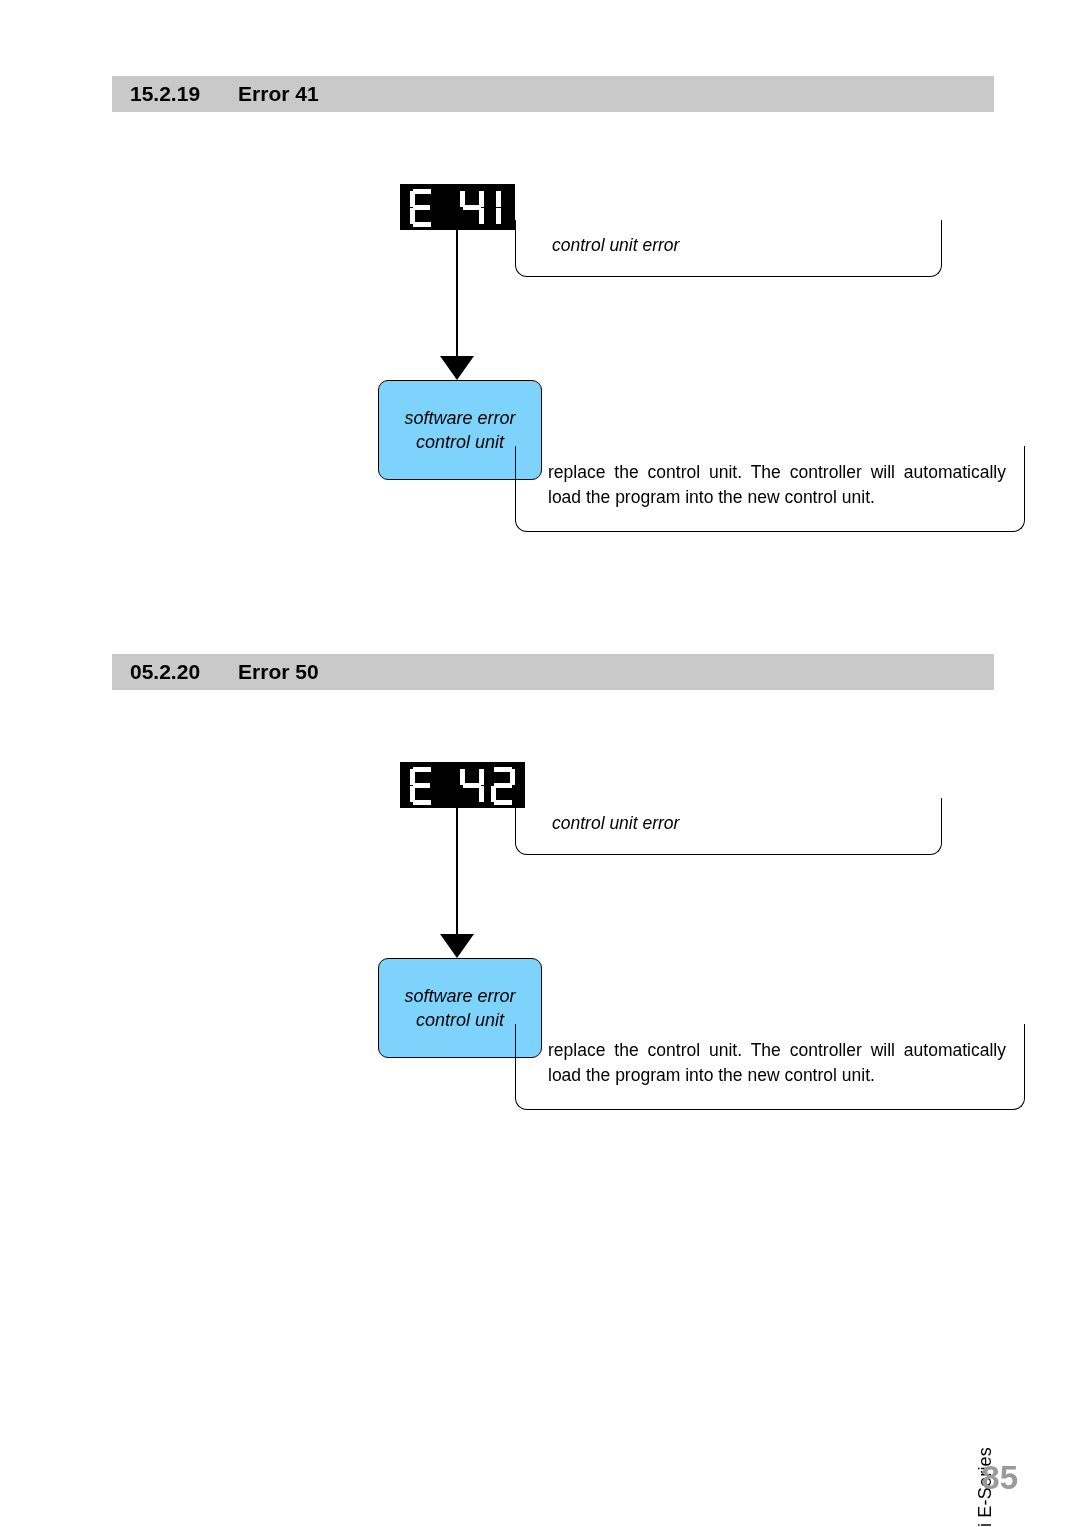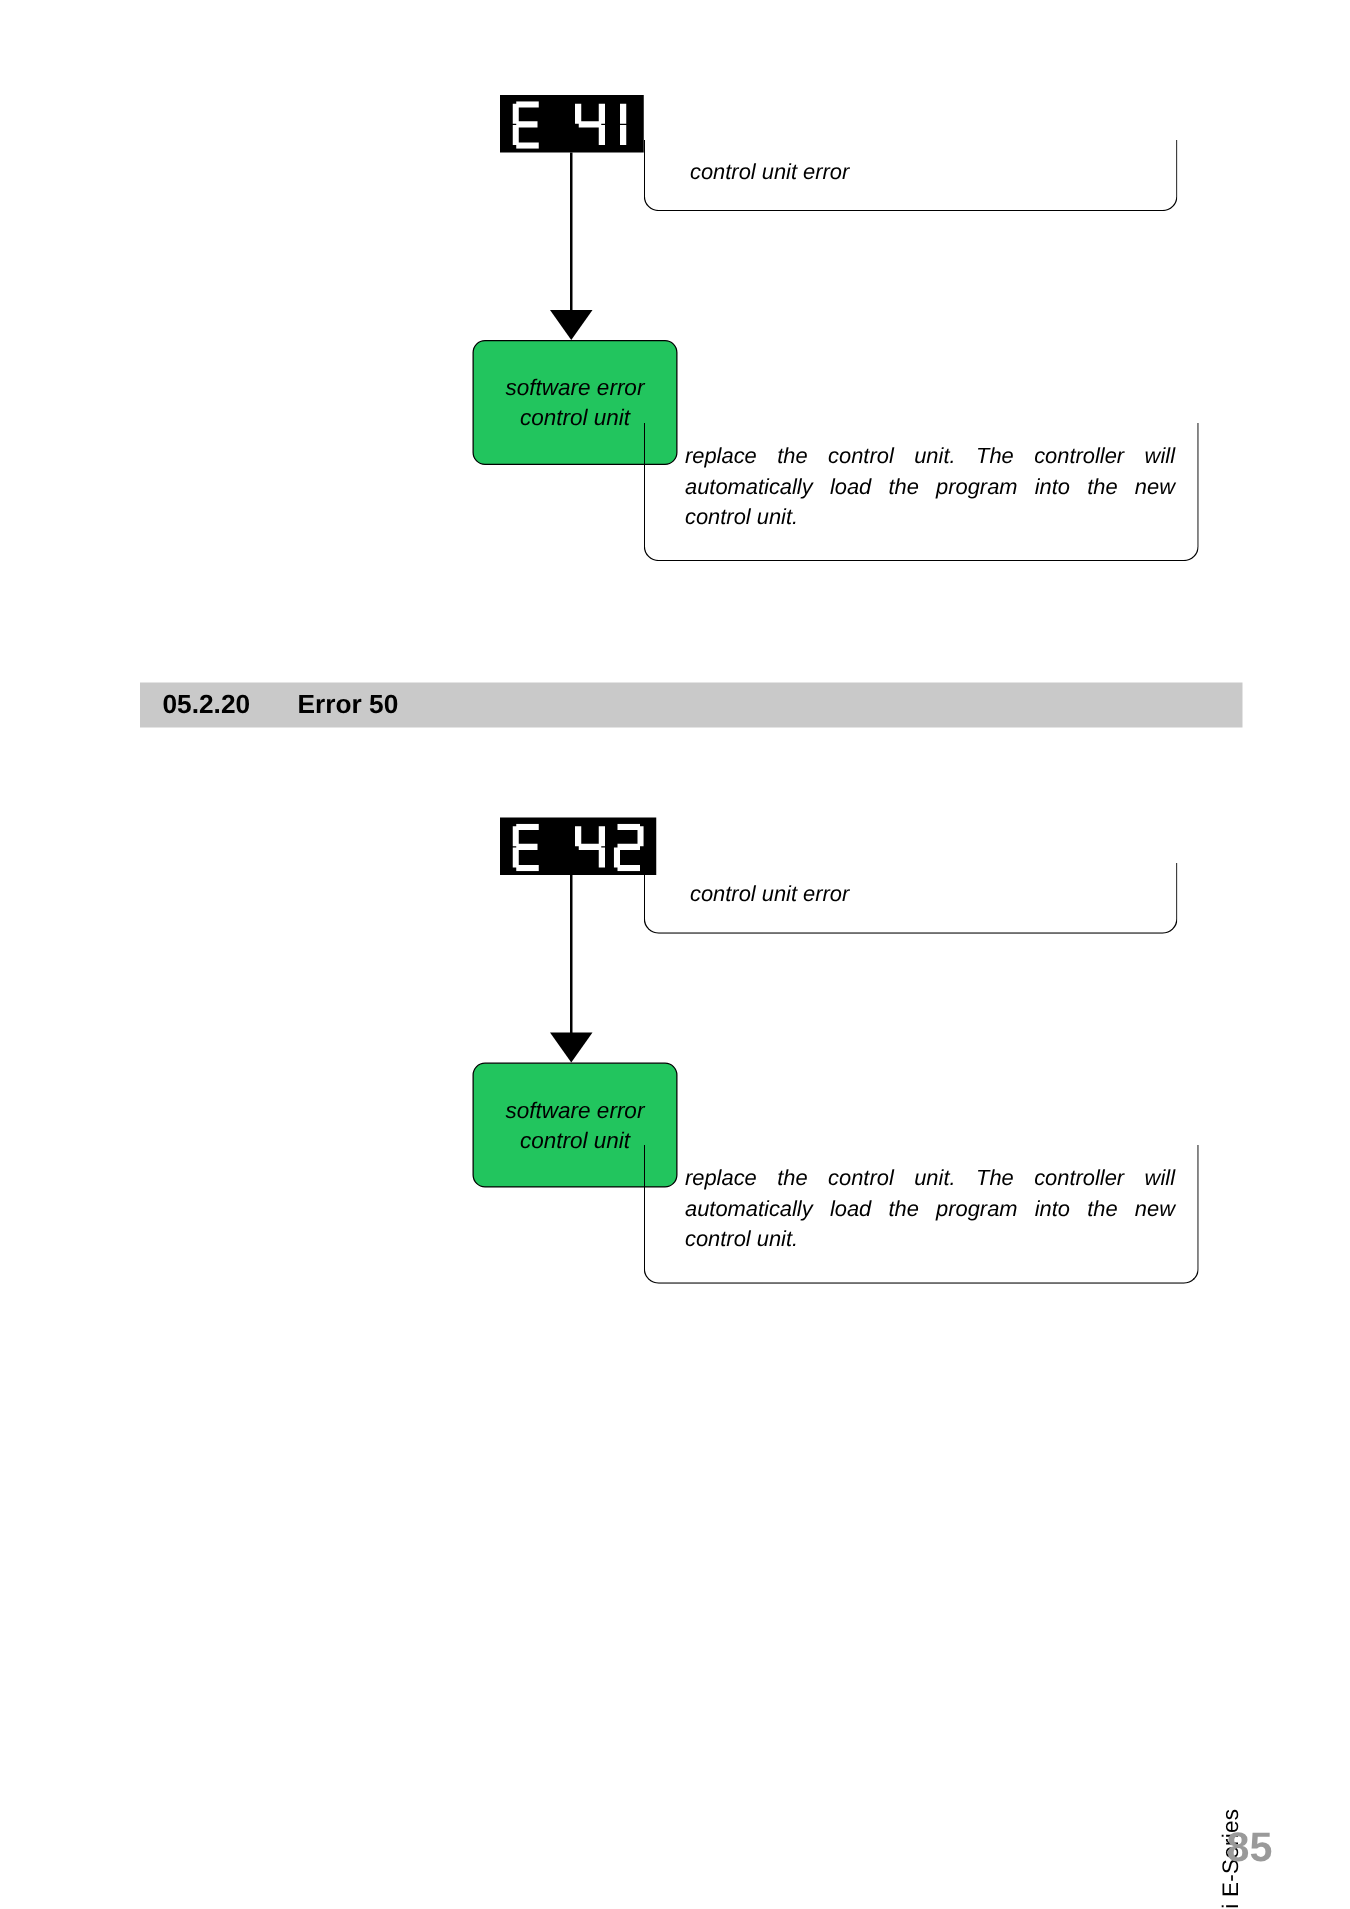--- a/index.html
+++ b/index.html
@@ -80,45 +80,44 @@
     font-style: italic;
     line-height: 1.35;
   }
   
   .sw-box {
     position: absolute;
     left: 266px;
     top: 196px;
     width: 164px;
     height: 100px;
-    background: #22c55e;
+    background: #7dd3fc;
     border: 1px solid #000;
     border-radius: 10px;
     display: flex;
     flex-direction: column;
     align-items: center;
     justify-content: center;
     font-style: italic;
     font-size: 18px;
     line-height: 1.35;
     text-align: center;
   }
   
   .instr-box {
     position: absolute;
     left: 403px;
     top: 262px;
-    width: 444px;
+    width: 510px;
     border: 1px solid #000;
     border-top: none;
     border-bottom-left-radius: 12px;
     border-bottom-right-radius: 12px;
     padding: 14px 18px 22px 32px;
     font-size: 17.5px;
-    font-style: italic;
     line-height: 1.4;
     text-align: justify;
   }
   .side-text {
     position: absolute;
     right: 84px;
     bottom: 80px;
     transform: rotate(-90deg);
     transform-origin: right bottom;
     font-size: 18px;
@@ -132,20 +131,24 @@
     font-size: 33px;
     font-weight: bold;
     color: #9a9a9a;
   }
 </style>
 </head>
 <body>
 
 <div class="page">
 
+  <div class="section-header">
+    <span>15.2.19</span>
+    <span>Error 41</span>
+  </div>
 
   <div class="diagram-container">
     <div class="display" title="E  41">
 
       <svg class="seg-svg" width="24" height="38" viewBox="0 0 24 38">
         <g fill="#fff">
           <rect x="3" y="0" width="18" height="5"></rect>
           <rect x="0" y="2" width="5" height="16"></rect>
           <rect x="3" y="16" width="17" height="5"></rect>
           <rect x="0" y="19" width="5" height="16"></rect>

